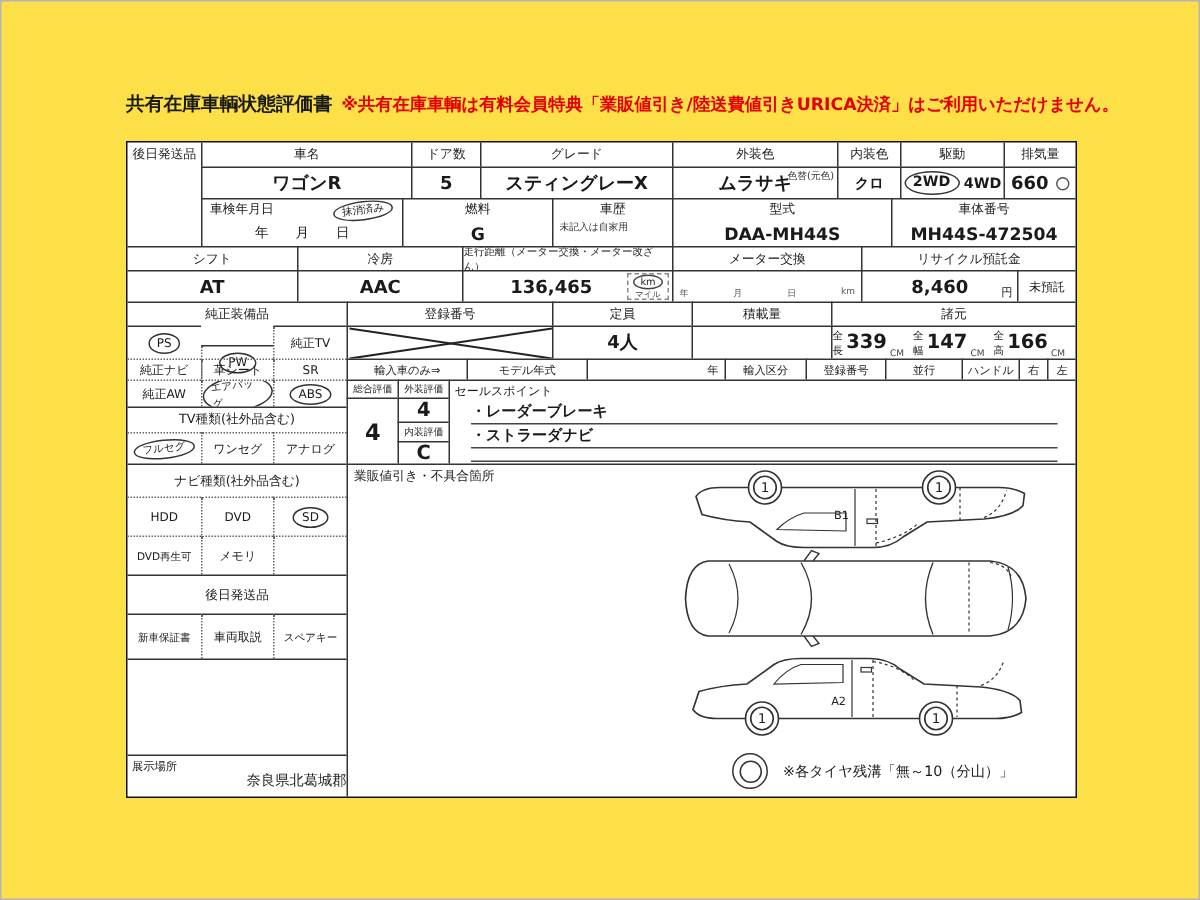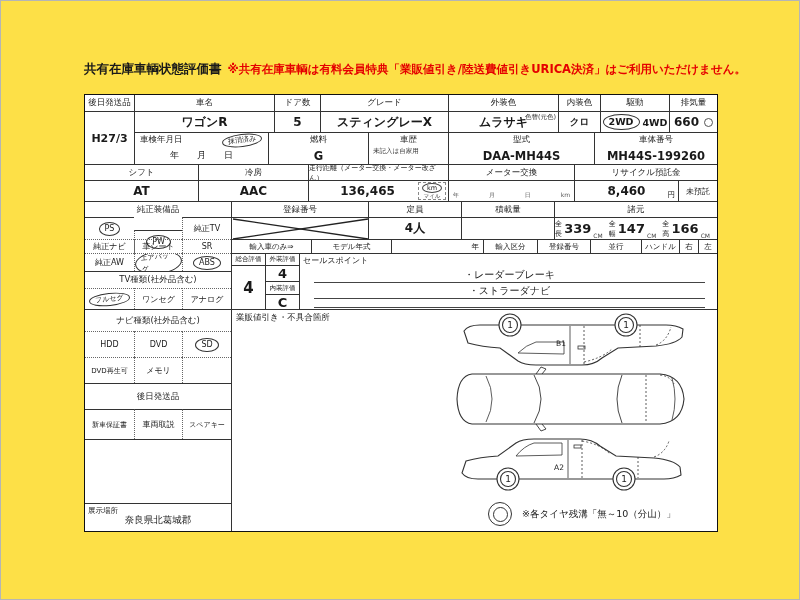--- a/index.html
+++ b/index.html
@@ -22,21 +22,21 @@
   .cell2 .b{flex:1;display:flex;align-items:center;justify-content:center;font-size:11.5px;font-weight:bold;}
   .circ{border:1.2px solid #333;border-radius:50%;padding:0 5px;display:inline-flex;align-items:center;justify-content:center;line-height:1.5;}
   .note6{font-size:6.5px;font-weight:normal;color:#333;}
   .specs{display:flex;align-items:center;justify-content:flex-end;gap:2px;padding-right:3px;}
   .spec-k{font-size:7px;} .spec-v{font-size:13px;font-weight:bold;} .spec-u{font-size:6px;color:#444;align-self:flex-end;margin-right:4px;}
   .kmbox{position:absolute;right:2px;top:1px;bottom:1px;width:26px;border:1px dashed #888;display:flex;flex-direction:column;align-items:center;justify-content:center;font-weight:normal;}
   .kmbox .km{font-size:6.5px;border:1px solid #444;border-radius:50%;padding:0 4px;}
   .kmbox .mi{font-size:5.5px;color:#444;}
   .meter-mini{position:absolute;left:4px;right:4px;bottom:1px;display:flex;justify-content:space-between;font-size:6px;color:#555;font-weight:normal;}
   .yen{position:absolute;right:3px;bottom:1px;font-size:7.5px;font-weight:normal;}
-  .sales-line{margin:0 12px 0 14px;border-bottom:1px solid #444;font-size:10px;font-weight:normal;height:15px;line-height:15px;text-align:center;}
+  .sales-line{margin:0 12px 0 14px;border-bottom:1px solid #444;font-size:10px;font-weight:bold;height:15px;line-height:15px;}
   .corner-label{position:absolute;left:3px;top:2px;font-size:7.5px;color:#222;}
   .dcirc{width:22px;height:22px;border:1.4px solid #333;border-radius:50%;display:flex;align-items:center;justify-content:center;flex:none;}
   .dcirc>div{width:13px;height:13px;border:1.2px solid #333;border-radius:50%;}
   svg{display:block;}
   .mini-circle{display:inline-block;width:7px;height:7px;border:1px solid #555;border-radius:50%;margin-left:5px;}
 </style>
 </head>
 <body>
 
 <div id="screen">
@@ -50,21 +50,20 @@
 
     <div class="c lab x0 y0" style="left:0;top:0;width:49px;height:16px">後日発送品</div>
     <div class="c lab y0" style="left:49px;top:0;width:140px;height:16px">車名</div>
     <div class="c lab y0" style="left:189px;top:0;width:46px;height:16px">ドア数</div>
     <div class="c lab y0" style="left:235px;top:0;width:128px;height:16px">グレード</div>
     <div class="c lab y0" style="left:363px;top:0;width:110px;height:16px">外装色</div>
     <div class="c lab y0" style="left:473px;top:0;width:42px;height:16px">内装色</div>
     <div class="c lab y0" style="left:515px;top:0;width:69px;height:16px">駆動</div>
     <div class="c lab y0" style="left:584px;top:0;width:48px;height:16px">排気量</div>
 
-    <div class="c val x0" style="left:0;top:16px;width:49px;height:53px;font-size:11px">H27/3</div>
     <div class="c val" style="left:49px;top:16px;width:140px;height:21px">ワゴンR</div>
     <div class="c val" style="left:189px;top:16px;width:46px;height:21px">5</div>
     <div class="c val" style="left:235px;top:16px;width:128px;height:21px">スティングレーX</div>
     <div class="c val" style="left:363px;top:16px;width:110px;height:21px">
       <span>ムラサキ</span>
       <span class="note6" style="position:absolute;right:2px;top:1px">色替(元色)</span>
     </div>
     <div class="c val small" style="left:473px;top:16px;width:42px;height:21px">クロ</div>
     <div class="c val small" style="left:515px;top:16px;width:69px;height:21px;gap:3px">
       <span class="circ">2WD</span>
@@ -91,21 +90,21 @@
       <div class="b" style="align-items:flex-start;justify-content:flex-start;padding-left:4px">
         <span class="note6">未記入は自家用</span>
       </div>
     </div>
     <div class="c cell2" style="left:363px;top:37px;width:146px;height:32px">
       <div class="t">型式</div>
       <div class="b">DAA-MH44S</div>
     </div>
     <div class="c cell2" style="left:509px;top:37px;width:123px;height:32px">
       <div class="t">車体番号</div>
-      <div class="b">MH44S-199260</div>
+      <div class="b">MH44S-472504</div>
     </div>
 
     <div class="c lab x0" style="left:0;top:69px;width:113px;height:16px">シフト</div>
     <div class="c lab" style="left:113px;top:69px;width:110px;height:16px">冷房</div>
     <div class="c lab" style="left:223px;top:69px;width:140px;height:16px;font-size:7px">走行距離（メーター交換・メーター改ざん）</div>
     <div class="c lab" style="left:489px;top:69px;width:143px;height:16px">リサイクル預託金</div>
     <div class="c lab" style="left:363px;top:69px;width:126px;height:16px">メーター交換</div>
 
     <div class="c val" style="left:113px;top:85px;width:110px;height:21px">AAC</div>
     <div class="c val x0" style="left:0;top:85px;width:113px;height:21px">AT</div>
@@ -212,21 +211,21 @@
     <div class="c val tiny x0 dtop" style="left:0;top:262px;width:49px;height:26px;font-size:7px">DVD再生可</div>
     <div class="c val tiny dot dtop" style="left:49px;top:262px;width:48px;height:26px">メモリ</div>
     <div class="c dot dtop" style="left:97px;top:262px;width:49px;height:26px"></div>
     <div class="c lab x0" style="left:0;top:288px;width:146px;height:26px">後日発送品</div>
     <div class="c val tiny x0" style="left:0;top:314px;width:49px;height:30px;font-size:7px">新車保証書</div>
     <div class="c val tiny dot" style="left:49px;top:314px;width:48px;height:30px">車両取説</div>
     <div class="c val tiny dot" style="left:97px;top:314px;width:49px;height:30px;font-size:7px">スペアキー</div>
     <div class="c x0" style="left:0;top:344px;width:146px;height:64px"></div>
     <div class="c x0" style="left:0;top:408px;width:146px;height:28px">
       <span class="corner-label">展示場所</span>
-      <div style="text-align:center;margin-top:10px;font-size:9.5px">奈良県北葛城郡</div>
+      <div style="text-align:right;margin-top:10px;font-size:9.5px">奈良県北葛城郡</div>
     </div>
 
     <div class="c" style="left:146px;top:214px;width:486px;height:222px">
       <div style="position:absolute;left:4px;top:2px;font-size:8.5px">業販値引き・不具合箇所</div>
 
       <svg style="position:absolute;left:216px;top:2px" width="262" height="184" viewBox="0 0 262 184" fill="none" stroke="#333" stroke-width="1.1">
 
         <g>
           <path d="M16,19 L20,31 Q34,35 52,36 L70,49 Q76,53 88,53 L134,53 Q146,53 154,46 L170,36 L208,34 Q228,32 234,25 L235,17 Q228,13 218,13 L32,13 Q20,13 16,19 Z"></path>
           <path d="M88,30 L116,30 L116,42 L70,41 Q78,33 88,30 Z" stroke-width="0.8"></path>

